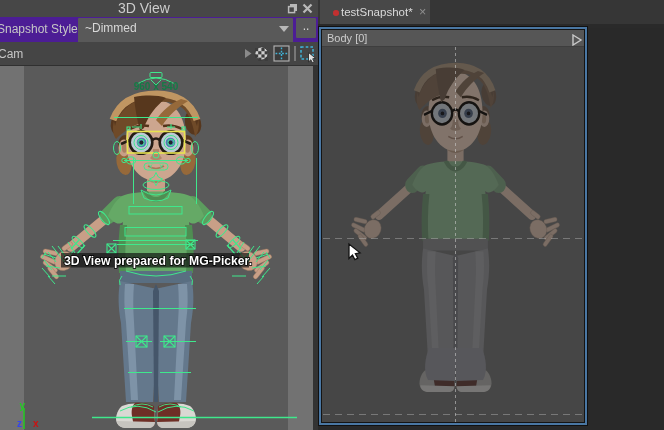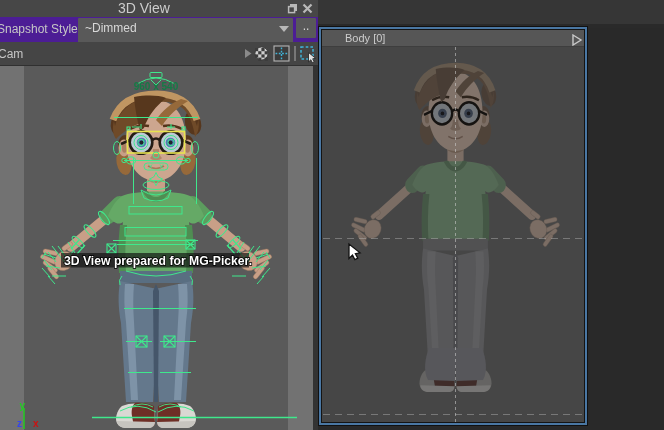--- a/index.html
+++ b/index.html
@@ -264,22 +264,23 @@
       <line x1="24" y1="429" x2="24" y2="408" stroke="#22cc22" stroke-width="1.5"></line>
       <text x="19.5" y="409" fill="#22cc22">y</text>
       <text x="33" y="427" fill="#cc1111">x</text>
       <text x="17" y="427" fill="#3344ee">z</text>
     </g>
   </svg>
   <div class="abs" id="vpdark"></div>
   <div class="abs" id="rside"></div>
   <div class="abs" id="tabbar"></div>
   <div class="abs" id="tabstrip" style="left:318px;top:24px;width:346px;height:4px;background:#2a2a2a;"></div>
+  <div class="abs" id="tab"><span class="dot"></span><span style="margin-left:21px;">testSnapshot*</span><span class="x">×</span></div>
   <div class="abs" id="bpanel"></div>
-  <div class="abs" id="bhead"><span style="margin-left:23px;">Body [0]</span>
+  <div class="abs" id="bhead"><span style="margin-left:5px;">Body [0]</span>
     <svg class="abs" style="left:249px;top:4px;" width="12" height="12" viewBox="0 0 12 12">
         <path d="M2 1l8 5-8 5z" fill="none" stroke="#c9c9c9" stroke-width="1.4"></path>
       </svg>
   </div>
   <svg class="abs" id="bsvg" width="264" height="377" viewBox="322 47 264 377">
     <g id="rightkid" transform="translate(315.1,-25.7) scale(0.9,0.976)" filter="saturate(0.45) brightness(0.66)">
       <use href="#kid"></use>
     </g>
     <path d="M429 348c-4 10-6 23-1 32l27 1 1-33z" fill="#57575b"></path>
     <path d="M482 348c4 10 6 23 1 32l-27 1-1-33z" fill="#57575b"></path>

